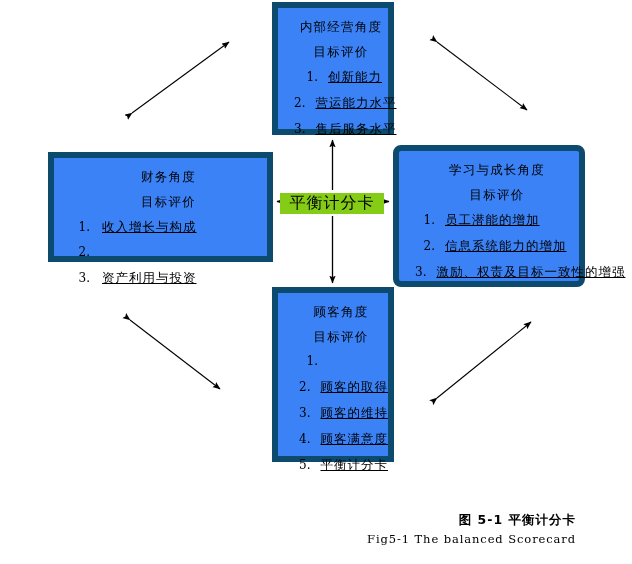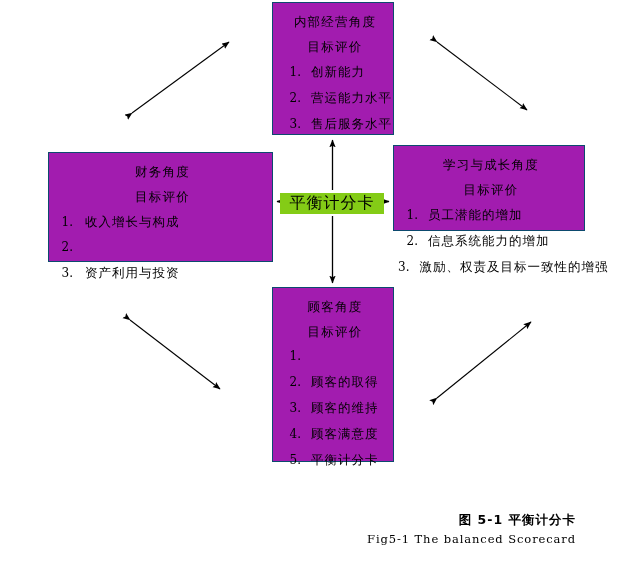--- a/index.html
+++ b/index.html
@@ -18,24 +18,24 @@
 
   #canvas {
     position: absolute;
     left: 0; top: 0;
     width: 632px;
     height: 564px;
   }
 
   .pbox {
     position: absolute;
-    border: 1px solid #0c4a6e;
+    border: 6px solid #0c4a6e;
     box-sizing: border-box;
-    background: #a21caf;
-    padding: 6px 0 6px 4px;
+    background: #3b82f6;
+    padding: 6px 0 6px 16px;
   }
 
   .pbox .hdr {
     text-align: center;
     font-size: 12.5px;
     line-height: 25px;
     letter-spacing: 1.2px;
     white-space: nowrap;
   }
 
@@ -60,38 +60,39 @@
     text-align: right;
     padding-right: 12px;
     font-size: 12px;
     letter-spacing: 0;
     box-sizing: border-box;
     font-family: "DejaVu Serif", "Liberation Serif", serif;
   }
 
   .pbox ol li .txt {
     display: inline-block;
+    text-decoration: underline;
   }
 
   
   #box-internal {
     left: 272px; top: 2px;
     width: 122px; height: 133px;
   }
   #box-internal ol li .num { width: 34px; padding-right: 10px; }
 
   #box-financial {
     left: 48px; top: 152px;
     width: 225px; height: 110px;
   }
   #box-financial ol li .num { width: 32px; padding-right: 12px; }
 
   #box-learning {
     left: 393px; top: 145px;
-    width: 190px; height: 86px;
+    width: 190px; height: 142px; border-radius: 8px;
   }
   #box-learning { width: 192px; }
   #box-learning ol li .num { width: 30px; padding-right: 10px; }
 
   #box-customer {
     left: 272px; top: 287px;
     width: 122px; height: 175px;
   }
   #box-customer ol li .num { width: 34px; padding-right: 10px; }
 

